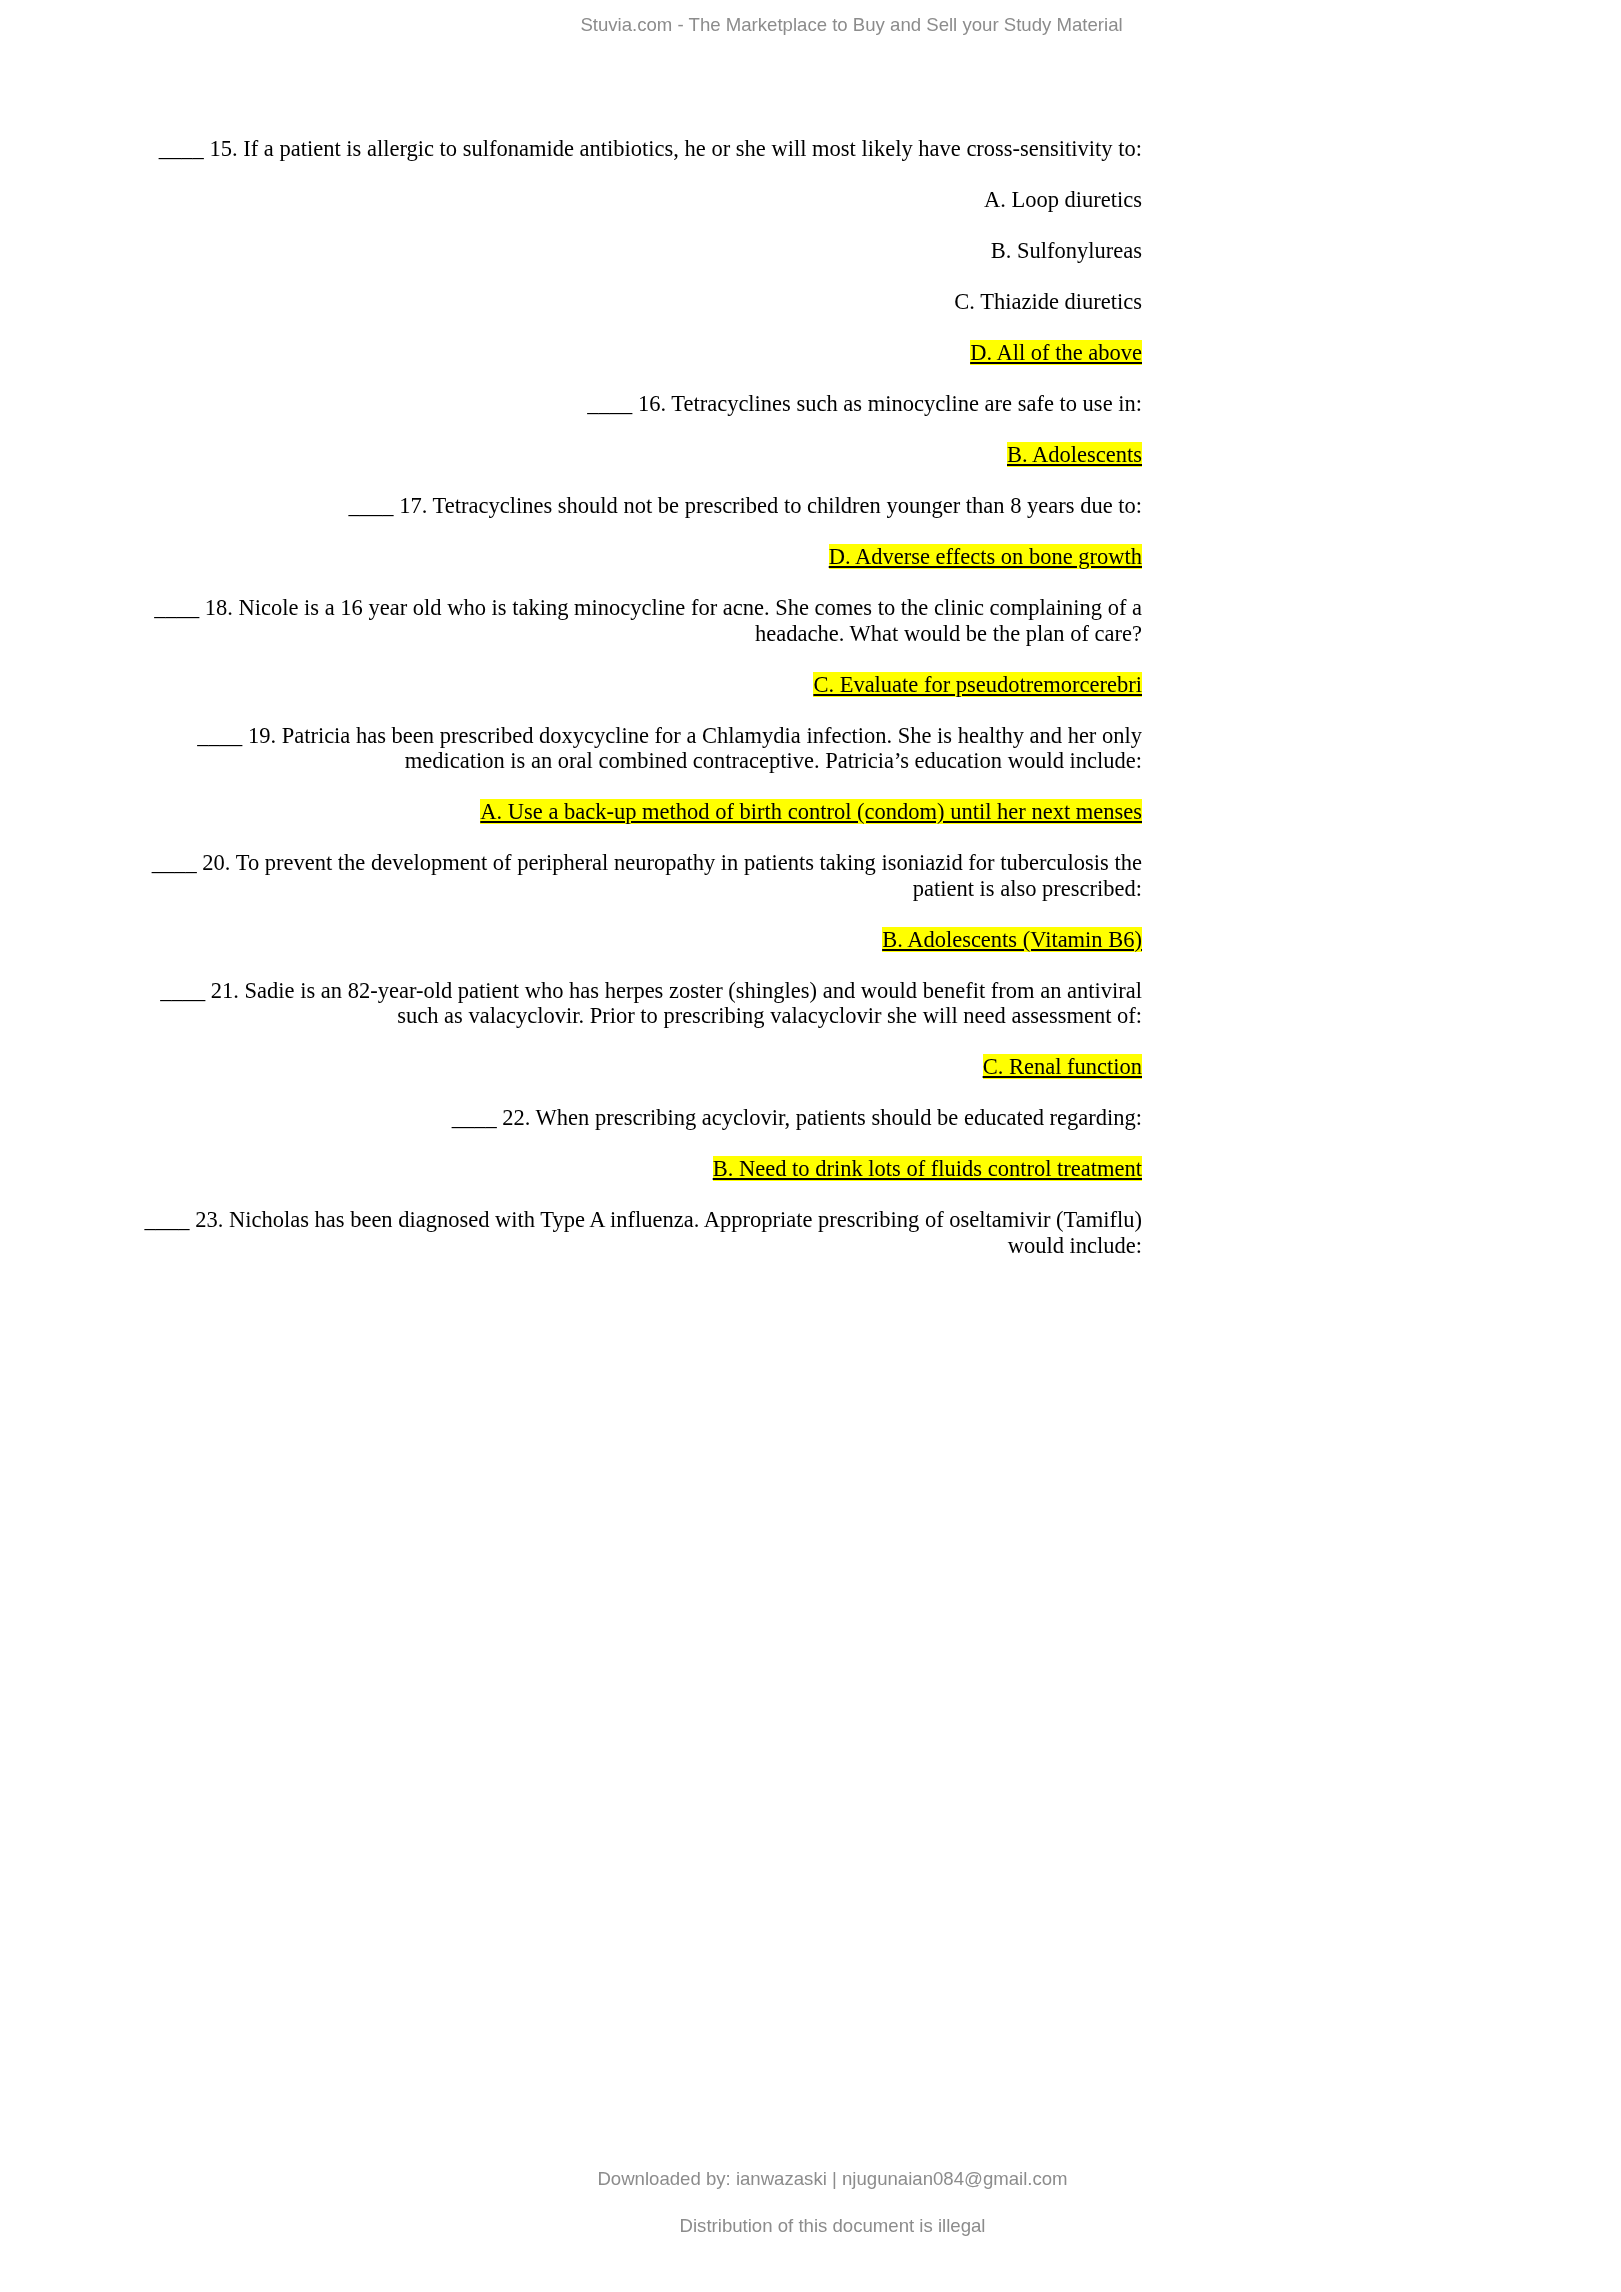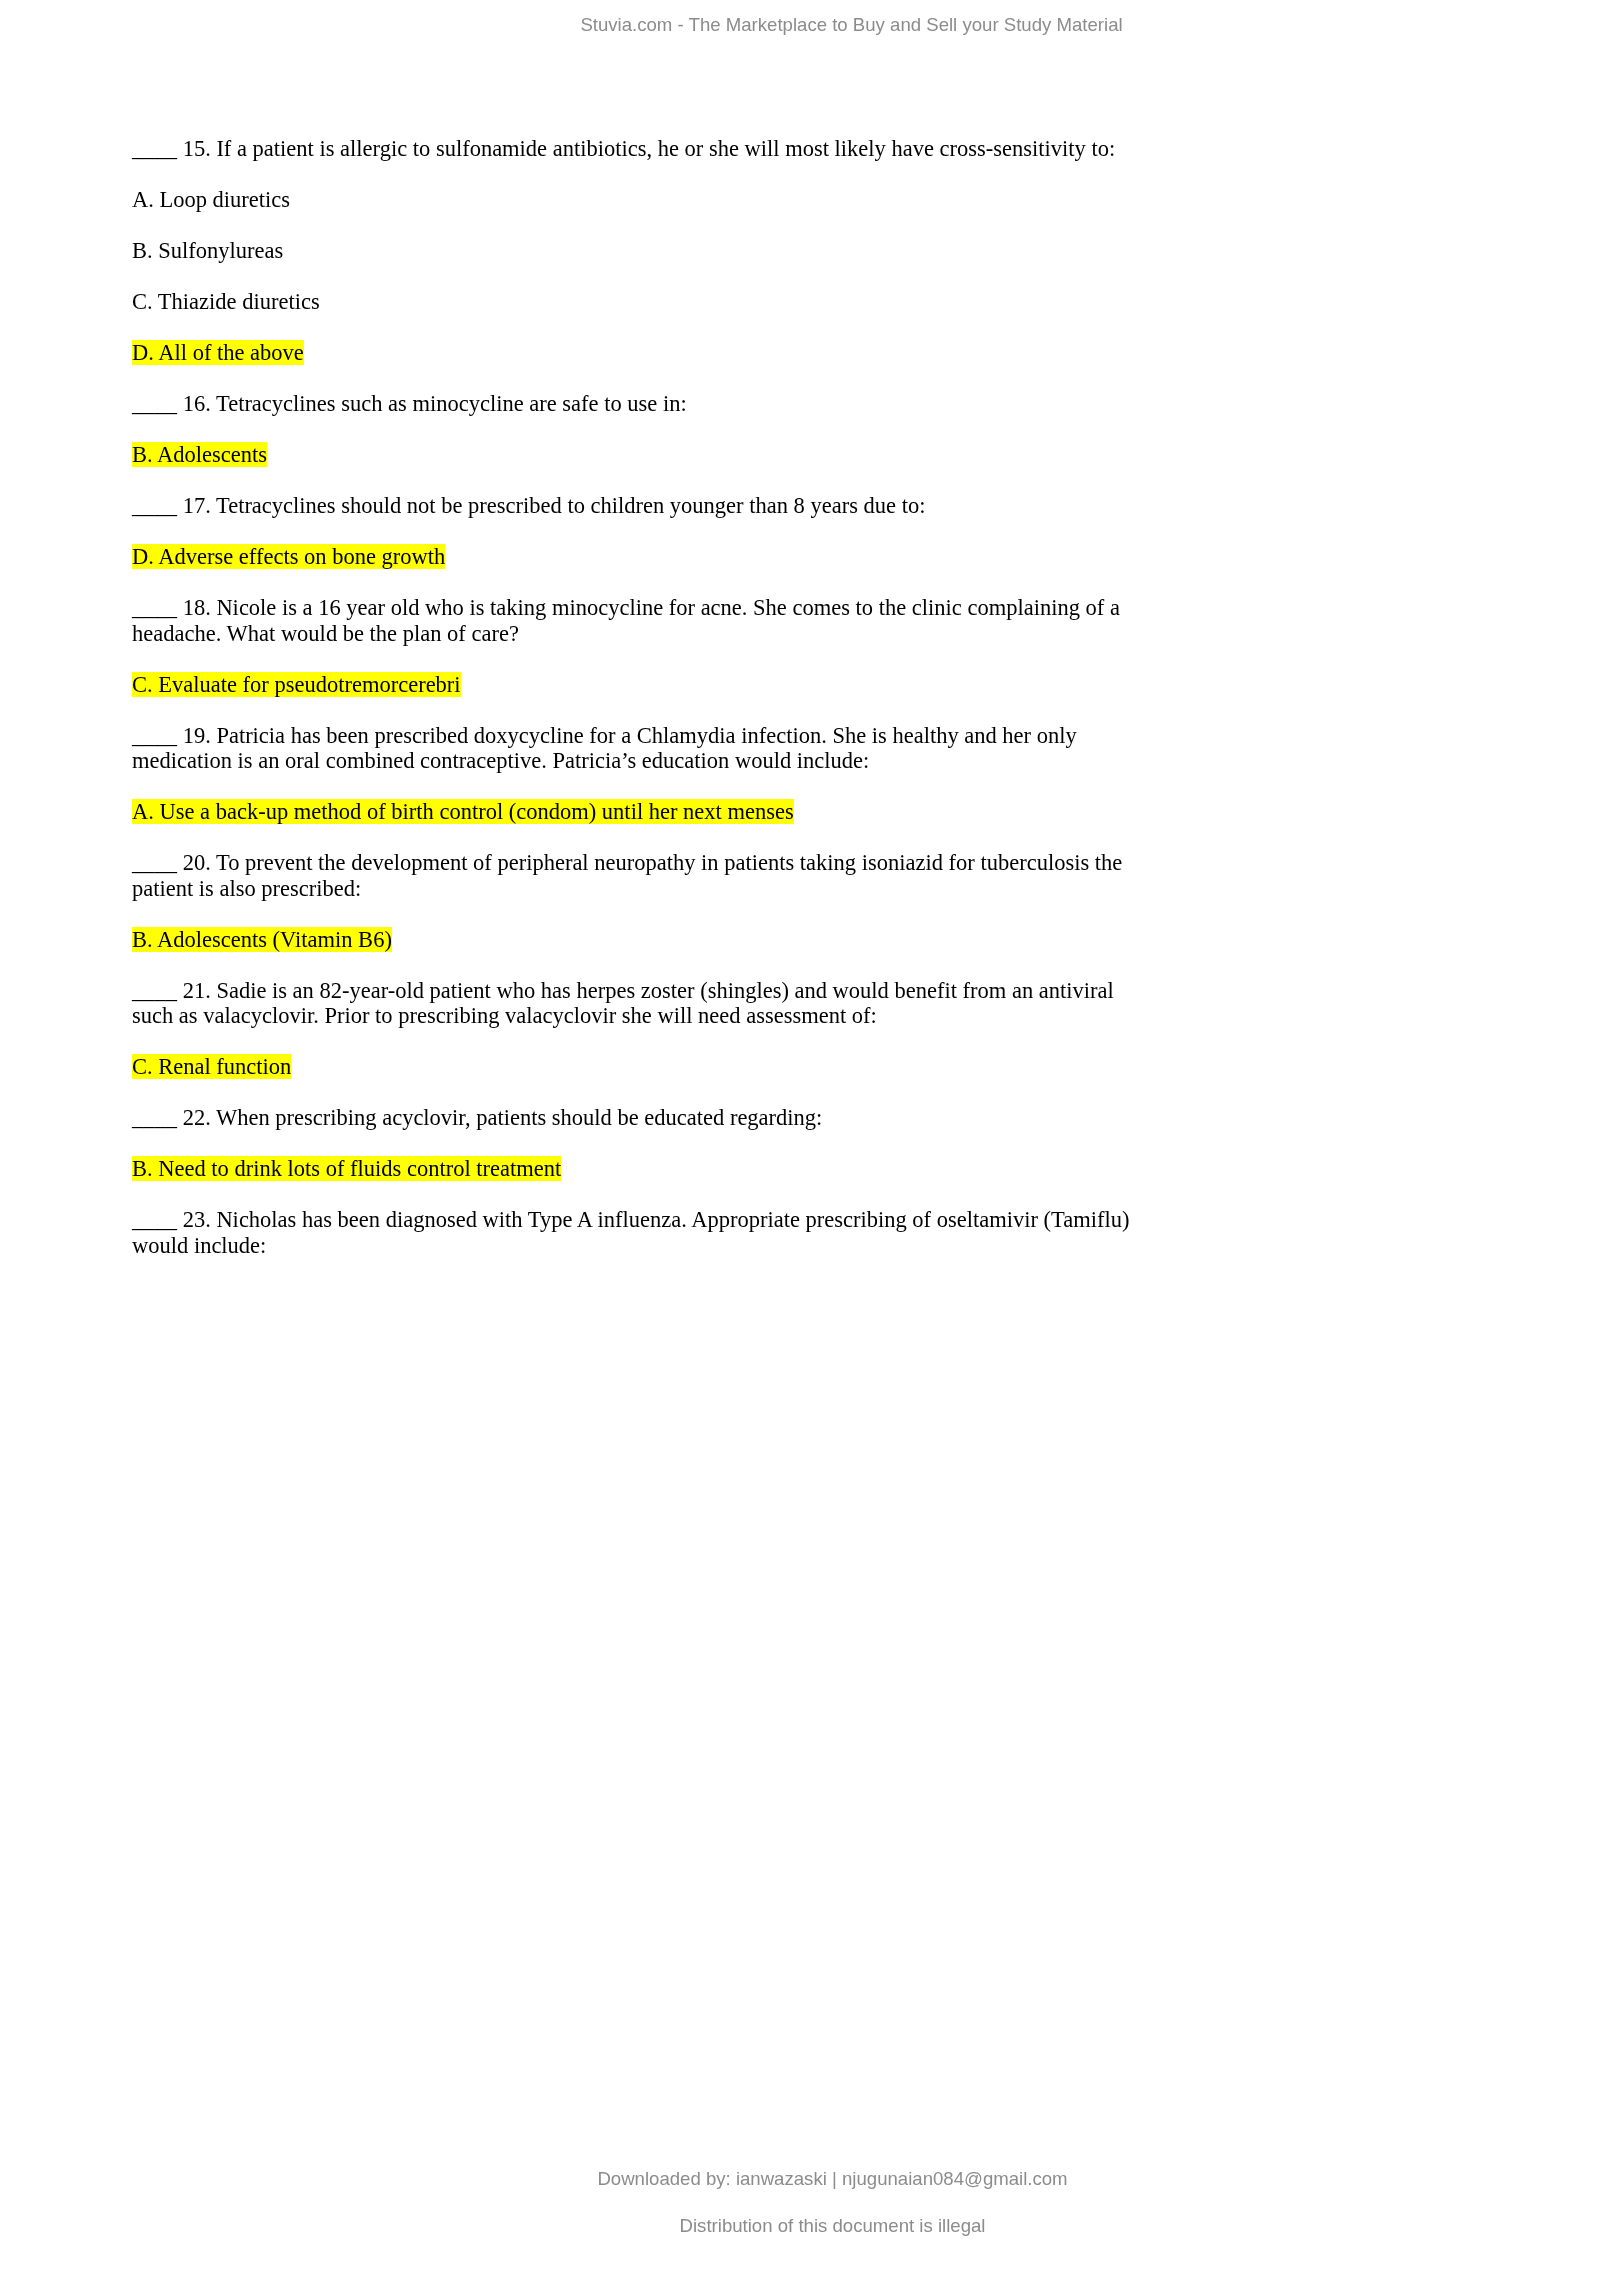--- a/index.html
+++ b/index.html
@@ -31,23 +31,25 @@
     top: 136px;
     width: 1010px;
     font-family: "Liberation Serif", serif;
     font-size: 22.5px;
     line-height: 25.5px;
     color: #000000;
     text-align: left;
   }
   .content p {
     margin: 0 0 25.5px 0;
+    text-align: right;
   }
   .hl {
     background: var(--highlight, #ffff00);
+    text-decoration: underline;
   }
   .doc-footer {
     position: absolute;
     top: 2168px;
     left: 0;
     width: 100%;
     text-align: center;
     font-family: "Liberation Sans", sans-serif;
     font-size: 18.6px;
     color: var(--muted, #8c8c8c);

